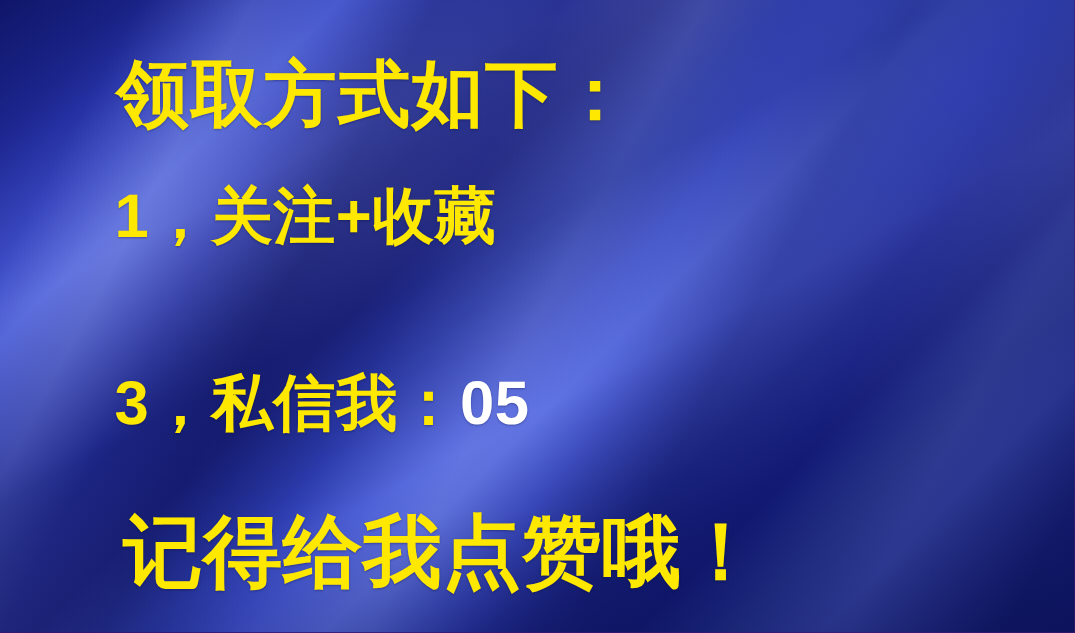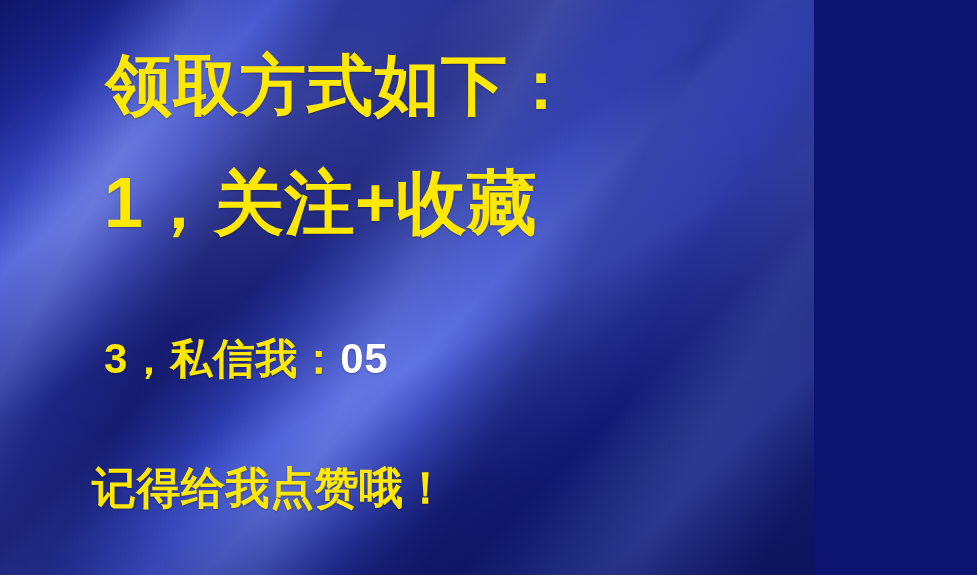--- a/index.html
+++ b/index.html
@@ -3,21 +3,21 @@
 <meta charset="utf-8">
 <style>
   html, body {
     margin: 0;
     padding: 0;
     background: #0d1470;
   }
 
   #poster {
     position: relative;
-    width: 814px;
+    width: 977px;
     height: 575px;
     overflow: hidden;
     font-family: "Liberation Sans", "DejaVu Sans", sans-serif;
     background-color: #701a75;
   }
 
   
   .bg-layer {
     position: absolute;
     inset: 0;
@@ -106,28 +106,28 @@
   .white  { color: #ffffff; }
 
   #title-line {
     left: 106px;
     top: 52px;
     font-size: 66px;
     line-height: 1;
     letter-spacing: 1px;
   }
 
-  #step-1 { left: 104px; top: 168px; font-size: 70px; line-height: 1; }
+  #step-1 { left: 104px; top: 168px; font-size: 56px; line-height: 1; }
   #step-2 { left: 104px; top: 253px; font-size: 56px; line-height: 1; }
-  #step-3 { left: 104px; top: 338px; font-size: 42px; line-height: 1; }
+  #step-3 { left: 104px; top: 338px; font-size: 56px; line-height: 1; }
 
   #footer-line {
-    left: 92px;
+    left: 112px;
     top: 466px;
-    font-size: 44px;
+    font-size: 72px;
     line-height: 1;
   }
 
   .num { font-family: "Liberation Sans", "DejaVu Sans", sans-serif; }
 </style>
 </head>
 <body>
 
 <div id="poster">
 

